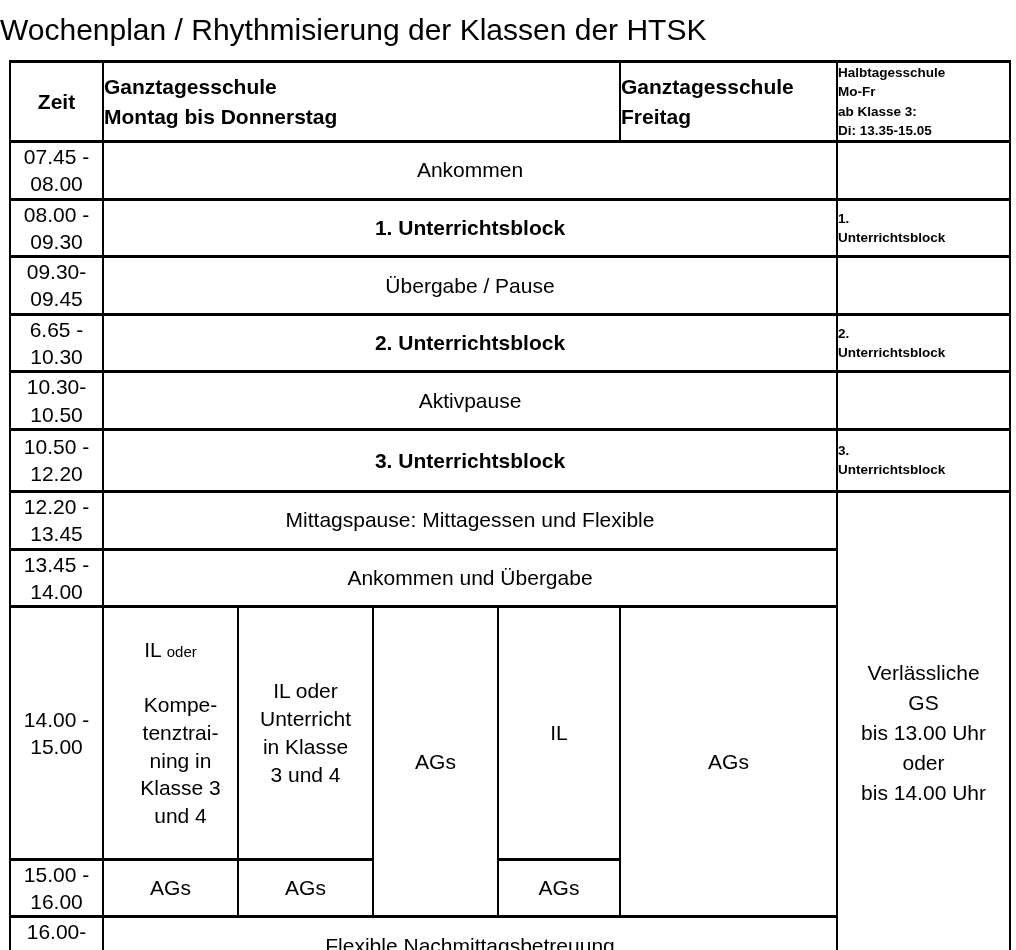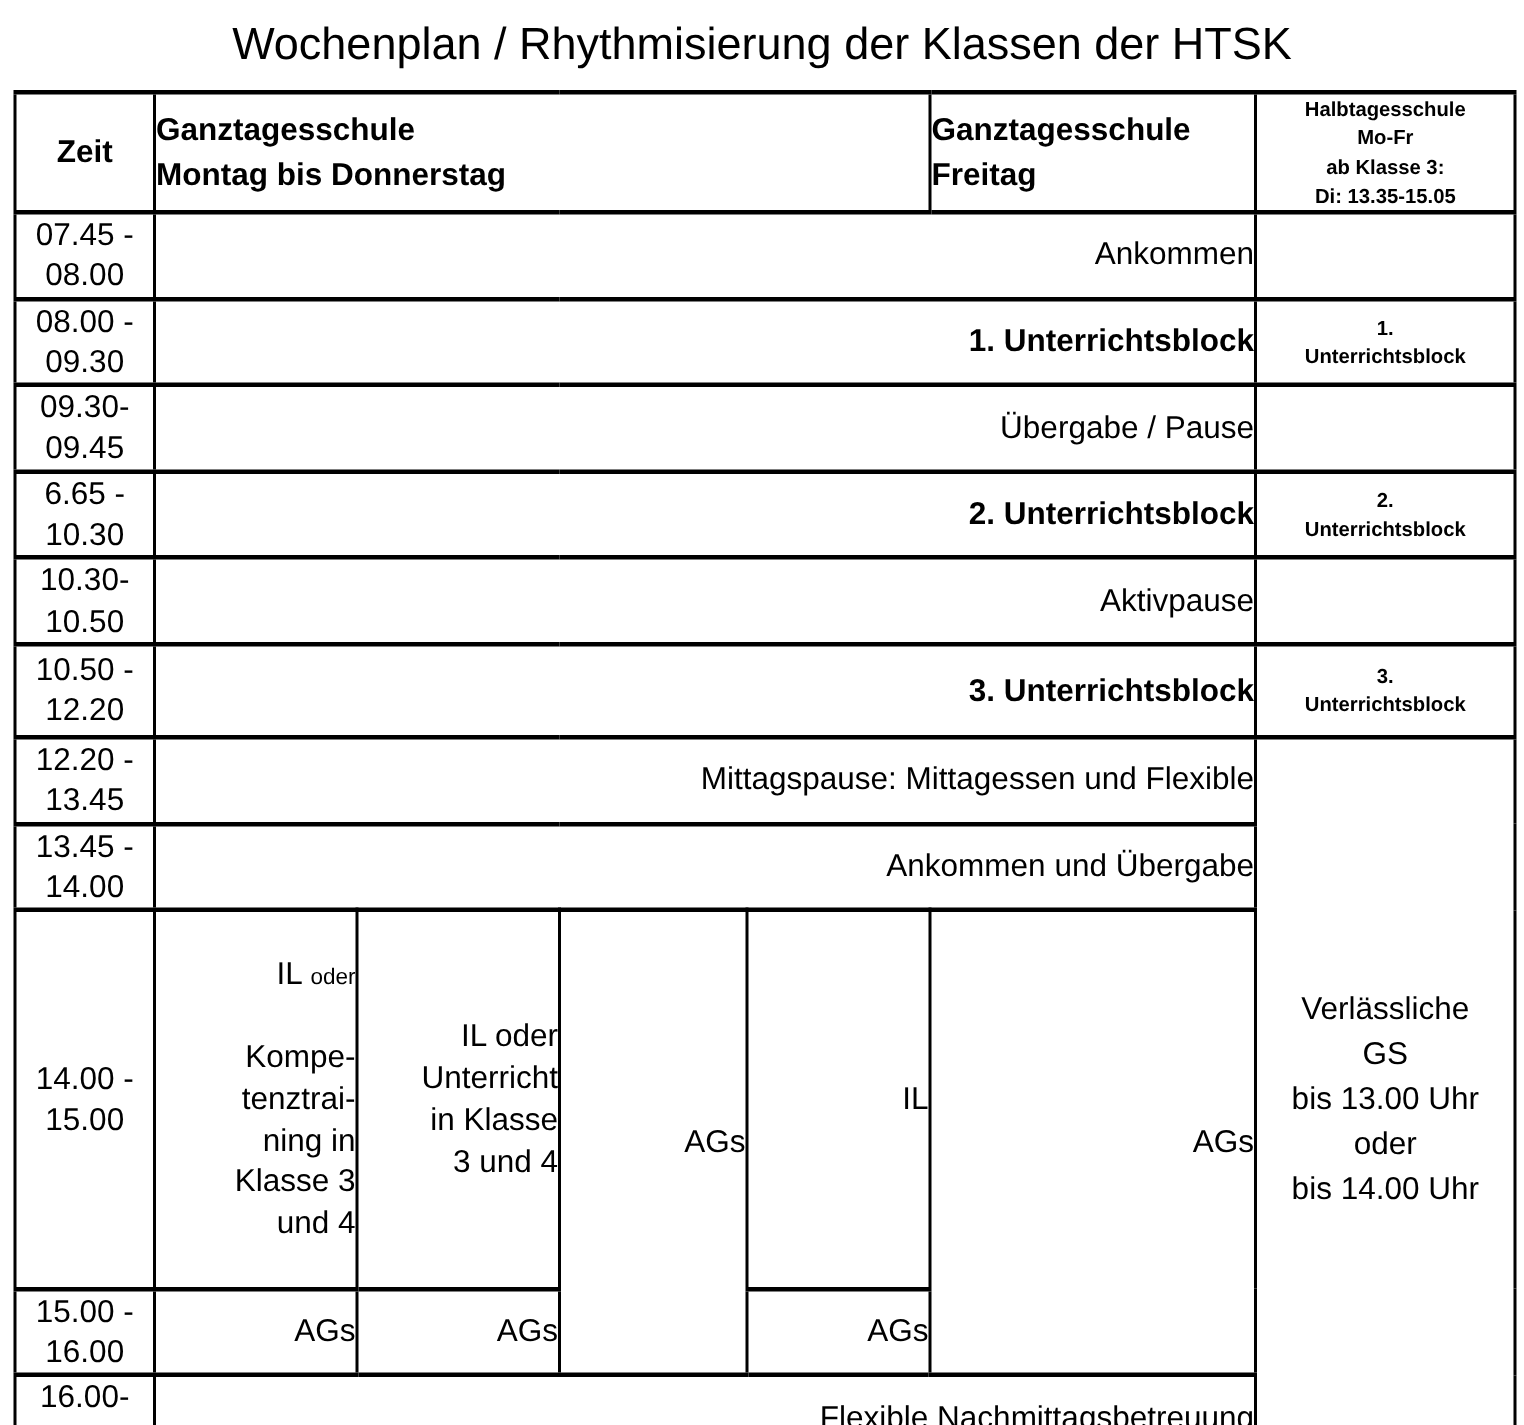--- a/index.html
+++ b/index.html
@@ -12,21 +12,20 @@
   .page {
     position: relative;
     width: 1016px;
     height: 950px;
     background: #ffffff;
     overflow: hidden;
   }
   .title {
     margin: 0;
     padding-top: 13px;
-    text-align: center;
     font-size: 30px;
     font-weight: normal;
     letter-spacing: 0px;
   }
   table.schedule {
     border-collapse: collapse;
     table-layout: fixed;
     width: 1000px;
     margin: 13px 0 0 9px;
   }
@@ -41,36 +40,35 @@
   }
   td.time {
     font-size: 21px;
     text-align: center;
     padding-left: 7px;
     white-space: pre-line;
     line-height: 1.3;
   }
   td.center, div.center {
     font-size: 21px;
-    text-align: right;
+    text-align: center;
     white-space: pre-line;
     line-height: 1.32;
   }
   .b { font-weight: bold; }
   td.hdr-main {
     font-weight: bold;
     font-size: 21px;
     text-align: left;
     white-space: pre-line;
     line-height: 1.4;
   }
   td.small-bold {
     font-weight: bold;
     font-size: 13.5px;
-    text-align: center;
     white-space: pre-line;
     line-height: 1.42;
     margin-left: 48px;
   }
   td.tall-note {
     font-size: 21px;
     text-align: center;
     white-space: pre-line;
     line-height: 1.42;
   }

